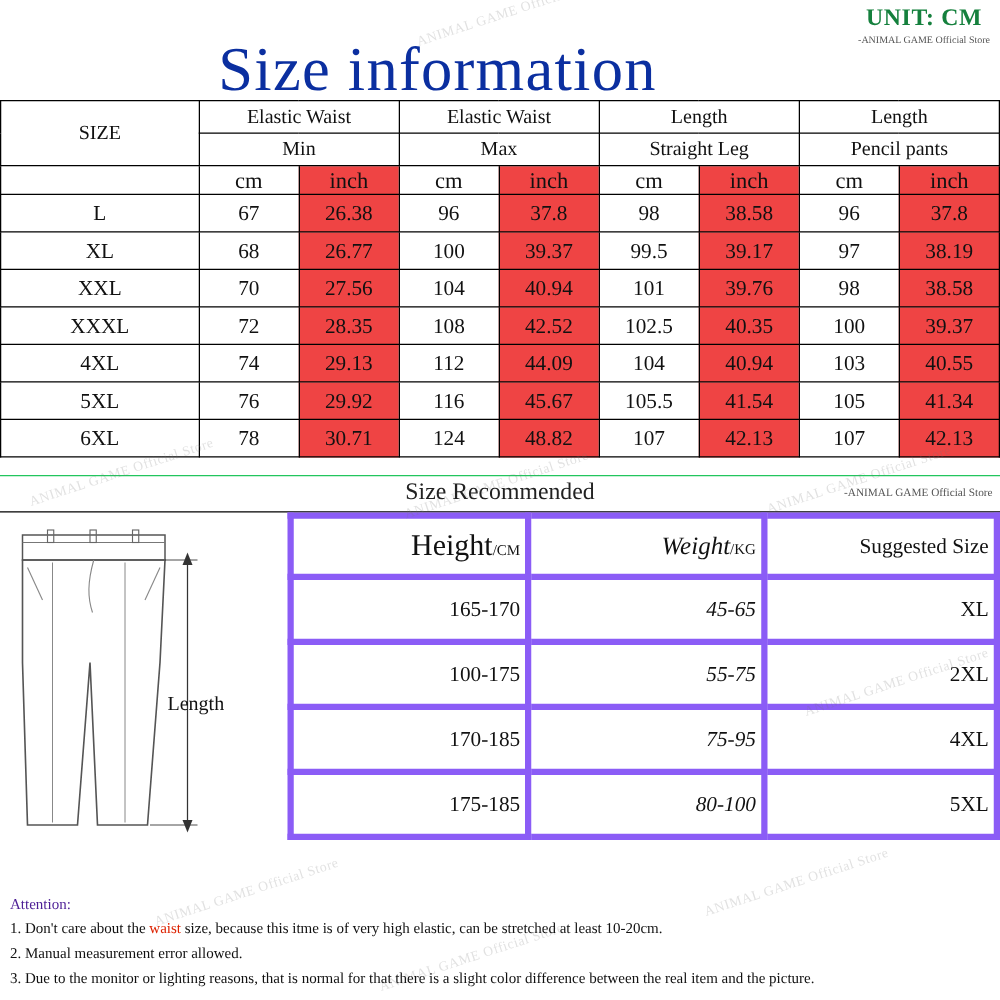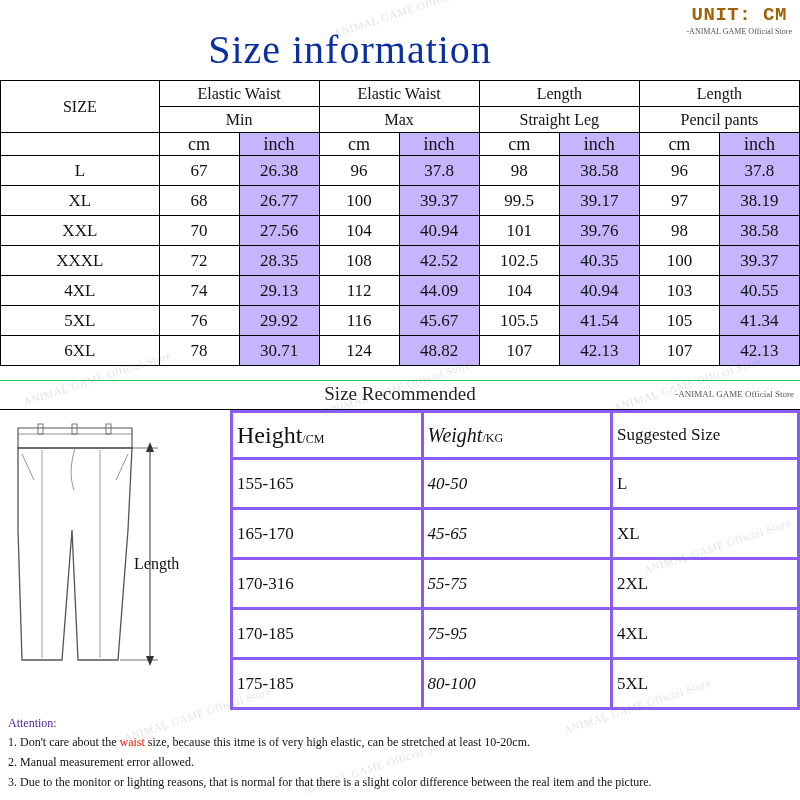--- a/index.html
+++ b/index.html
@@ -32,40 +32,40 @@
 
   
   .unit-box {
     position: absolute;
     right: 8px;
     top: 4px;
     text-align: center;
     z-index: 6;
   }
   .unit-main {
-    font-family: Liberation Mono, monospace;
+    font-family: Liberation Serif, serif;
     font-weight: bold;
     font-size: 19px;
-    color: #a16207;
+    color: #15803d;
     letter-spacing: 0.5px;
   }
   .unit-sub {
     font-family: "Liberation Serif", serif;
     font-size: 8px;
     color: #555555;
     margin-top: 1px;
   }
   .title {
     position: absolute;
     left: 0;
     top: 26px;
     width: 700px;
     text-align: center;
     font-family: "Liberation Serif", serif;
-    font-size: 40px;
+    font-size: 50px;
     color: #0b2fa0;
     letter-spacing: 1px;
     z-index: 6;
   }
 
   
   table {
     border-collapse: collapse;
   }
   .size-table {
@@ -90,21 +90,21 @@
   }
   .size-table .unitrow td {
     height: 22px;
     font-size: 18px;
   }
   .size-table .datarow td {
     height: 29px;
     font-size: 17px;
   }
   .shade {
-    background: #c4b5fd;
+    background: #ef4444;
   }
   .sizecell {
     width: 160px;
   }
   .cellw {
     width: 80px;
   }
 
   
   .rec-band {
@@ -157,22 +157,22 @@
 
   
   .rec-table {
     position: absolute;
     left: 230px;
     top: 410px;
     width: 570px;
     z-index: 4;
   }
   .rec-table td {
-    border: 3px solid #8b5cf6;
-    text-align: left;
+    border: 5px solid #8b5cf6;
+    text-align: right;
     font-family: "Liberation Serif", serif;
     font-size: 17px;
     color: #111111;
     height: 39px;
     padding: 4px;
   }
   .rec-table .hdr td {
     height: 36px;
   }
   .hdr-height {
@@ -394,31 +394,26 @@
     <tr class="hdr">
       <td class="col-h">
         <span class="hdr-height">Height</span><span class="hdr-unit">/CM</span>
       </td>
       <td class="col-w">
         <span class="hdr-weight">Weight</span><span class="hdr-unit">/KG</span>
       </td>
       <td class="col-s hdr-sug">Suggested Size</td>
     </tr>
     <tr>
-      <td>155-165</td>
-      <td class="wt-cell">40-50</td>
-      <td>L</td>
-    </tr>
-    <tr>
       <td>165-170</td>
       <td class="wt-cell">45-65</td>
       <td>XL</td>
     </tr>
     <tr>
-      <td>170-316</td>
+      <td>100-175</td>
       <td class="wt-cell">55-75</td>
       <td>2XL</td>
     </tr>
     <tr>
       <td>170-185</td>
       <td class="wt-cell">75-95</td>
       <td>4XL</td>
     </tr>
     <tr>
       <td>175-185</td>

